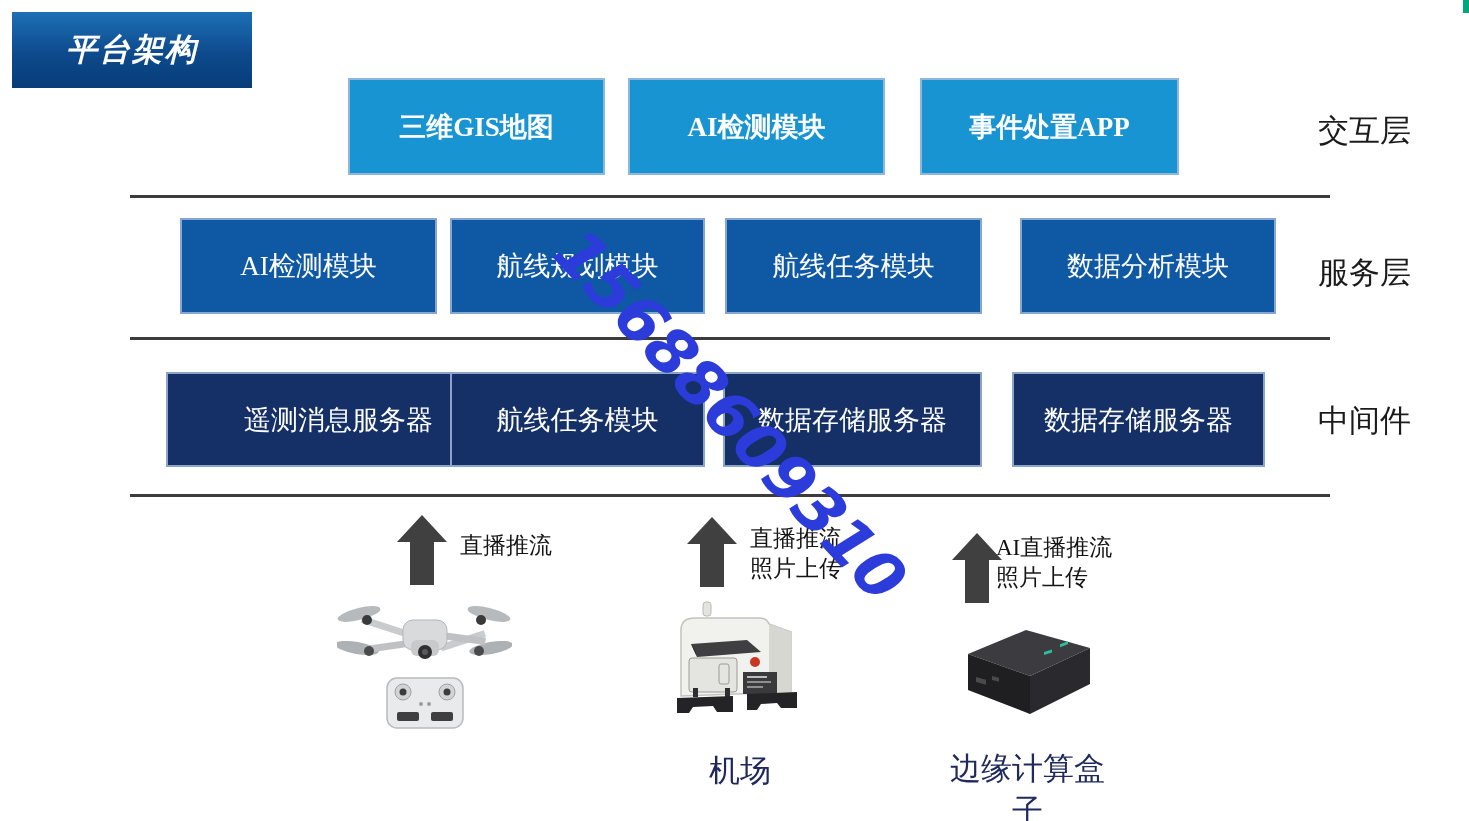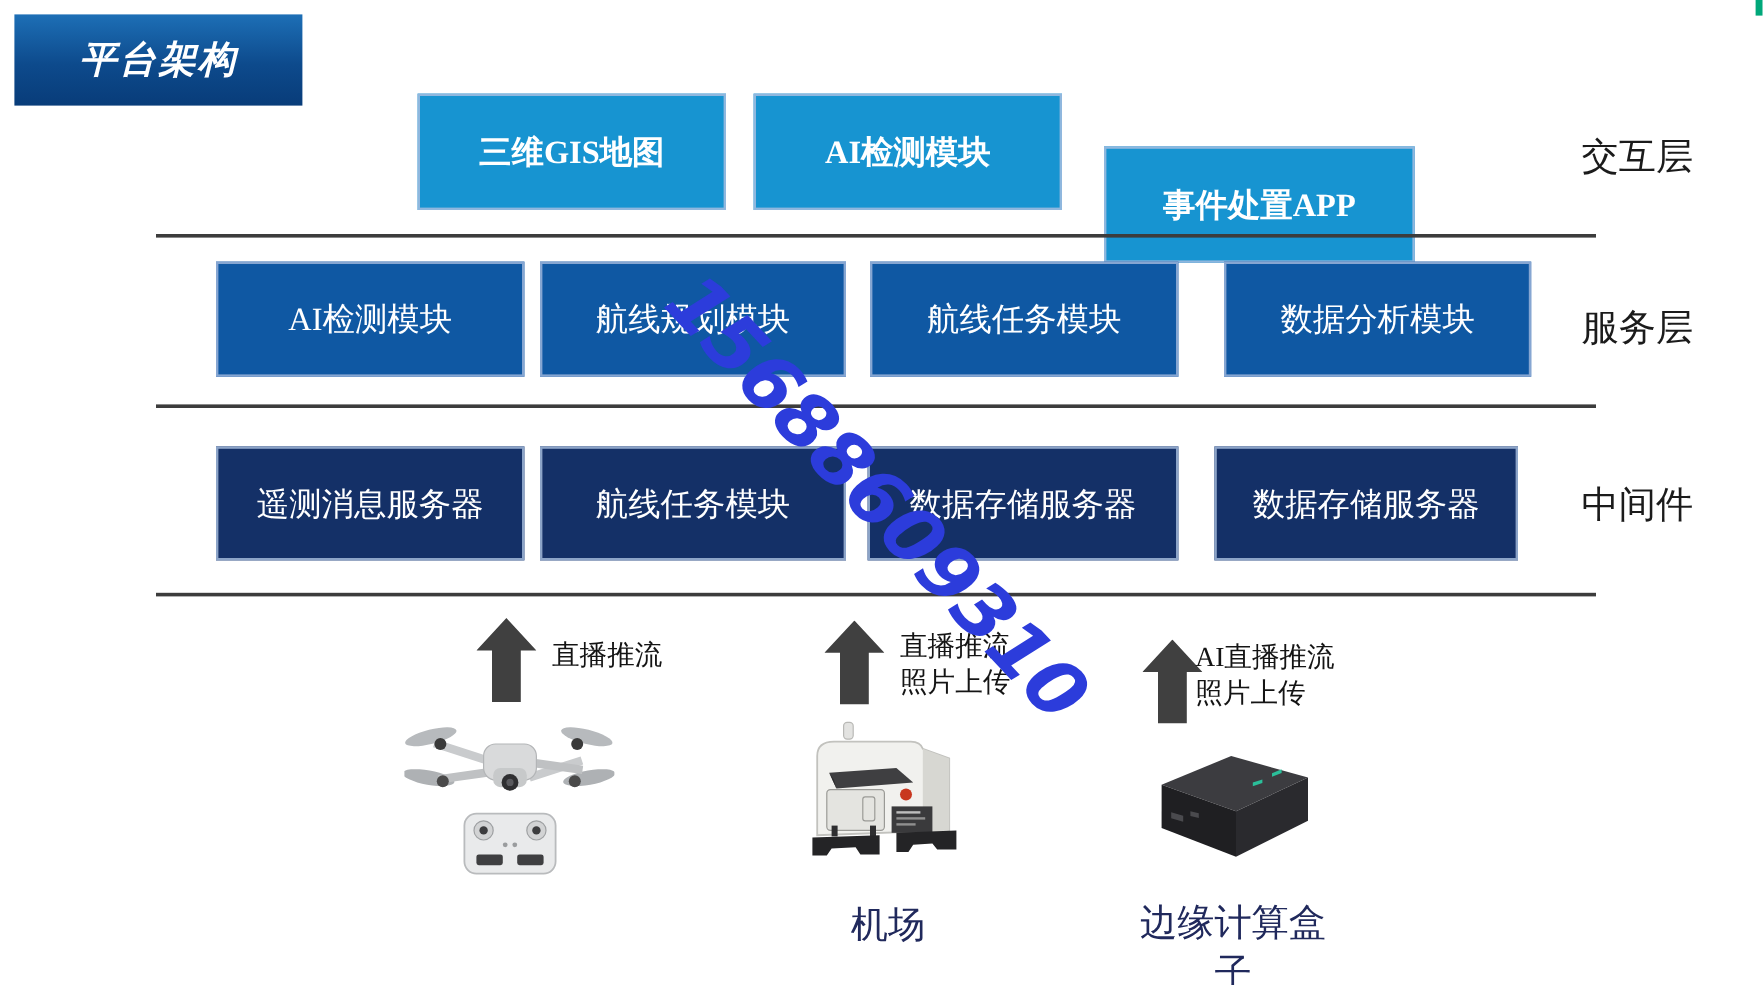--- a/index.html
+++ b/index.html
@@ -48,34 +48,34 @@
 <body>
 
 <div class="stage">
 
   <div class="abs title-banner">平台架构</div>
 
   <div class="abs corner-mark"></div>
 
   <div class="abs lbox row1" style="left:348px;width:253px;">三维GIS地图</div>
   <div class="abs lbox row1" style="left:628px;width:253px;">AI检测模块</div>
-  <div class="abs lbox row1" style="left:920px;width:255px;margin-top:44px;">事件处置APP</div>
+  <div class="abs lbox row1" style="left:920px;width:255px;">事件处置APP</div>
   <div class="abs layer-label" style="top:110px;">交互层</div>
 
   <div class="abs hline" style="top:195px;"></div>
 
   <div class="abs lbox row2" style="left:450px;width:251px;">航线规划模块</div>
   <div class="abs lbox row2" style="left:180px;width:253px;">AI检测模块</div>
   <div class="abs lbox row2" style="left:1020px;width:252px;">数据分析模块</div>
   <div class="abs lbox row2" style="left:725px;width:253px;">航线任务模块</div>
   <div class="abs layer-label" style="top:252px;">服务层</div>
 
   <div class="abs hline" style="top:337px;"></div>
 
-  <div class="abs lbox row3" style="left:180px;width:253px;">遥测消息服务器</div>
+  <div class="abs lbox row3" style="left:166px;width:253px;padding-left:44px;">遥测消息服务器</div>
   <div class="abs lbox row3" style="left:450px;width:251px;">航线任务模块</div>
   <div class="abs lbox row3" style="left:723px;width:255px;">数据存储服务器</div>
   <div class="abs lbox row3" style="left:1012px;width:249px;">数据存储服务器</div>
   <div class="abs layer-label" style="top:400px;">中间件</div>
 
   <div class="abs hline" style="top:494px;"></div>
 
   <svg class="abs" style="left:397px;top:515px;" width="50" height="70" viewBox="0 0 50 70">
     <polygon points="25,0 50,27 37,27 37,70 13,70 13,27 0,27" fill="#404040"></polygon>
   </svg>

